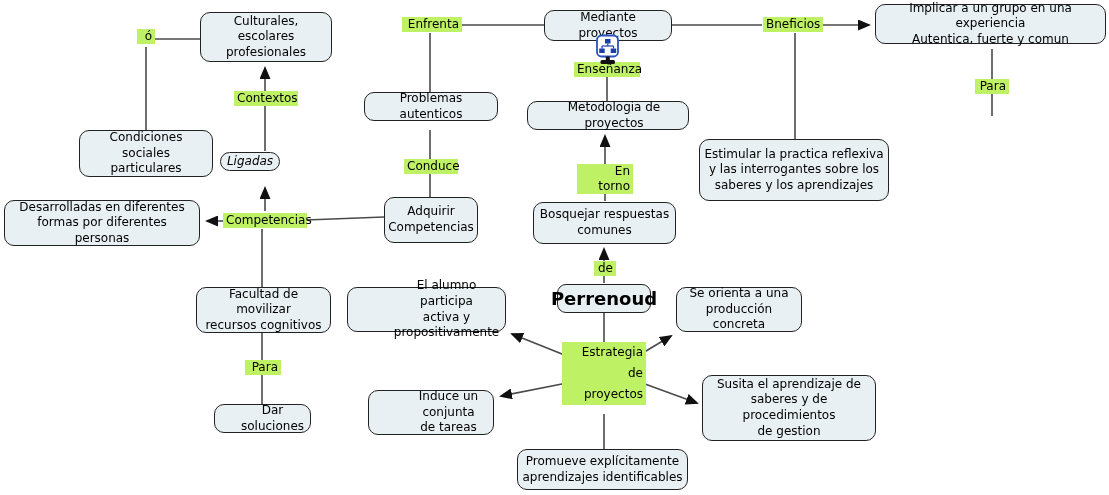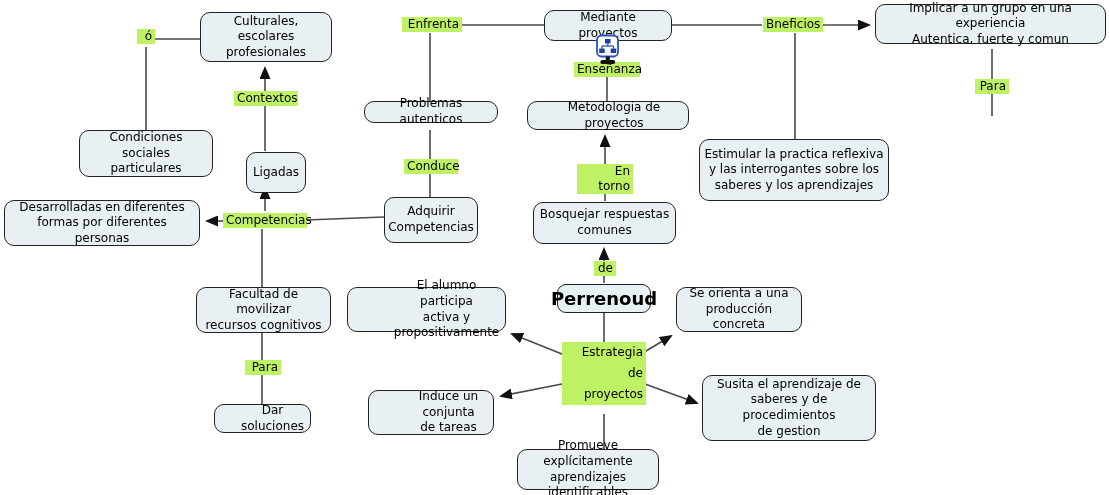--- a/index.html
+++ b/index.html
@@ -51,49 +51,49 @@
       <line x1="645" y1="384" x2="697" y2="403" marker-end="url(#arr)"></line>
       <line x1="604" y1="414" x2="604" y2="449"></line>
       <line x1="262" y1="333" x2="262" y2="404"></line>
     </g>
   </svg>
 
   <div class="node" style="left:200px;top:12px;width:132px;height:50px;">Culturales, escolares
 profesionales</div>
   <div class="node" style="left:79px;top:130px;width:134px;height:47px;">Condiciones sociales
 particulares</div>
-  <div class="node" style="left:246px;top:152px;width:60px;height:41px;">Ligadas</div>
+  <div class="node" style="left:220px;top:152px;width:60px;height:19px;font-style:italic;">Ligadas</div>
   <div class="node" style="left:544px;top:10px;width:128px;height:31px;">Mediante proyectos</div>
   <div class="node" style="left:875px;top:4px;width:231px;height:40px;">Implicar a un grupo en una experiencia
 Autentica, fuerte y comun</div>
   <div class="node" style="left:699px;top:139px;width:190px;height:62px;">Estimular la practica reflexiva
 y las interrogantes sobre los
 saberes y los aprendizajes</div>
-  <div class="node" style="left:364px;top:101px;width:134px;height:22px;">Problemas autenticos</div>
+  <div class="node" style="left:364px;top:92px;width:134px;height:29px;">Problemas autenticos</div>
   <div class="node" style="left:527px;top:101px;width:162px;height:29px;padding-left:16px;">Metodologia de proyectos</div>
   <div class="node" style="left:384px;top:197px;width:94px;height:46px;">Adquirir
 Competencias</div>
   <div class="node" style="left:533px;top:202px;width:143px;height:42px;">Bosquejar respuestas
 comunes</div>
   <div class="node" style="left:4px;top:200px;width:196px;height:46px;">Desarrolladas en diferentes
 formas por diferentes personas</div>
   <div class="node bold" style="left:557px;top:284px;width:94px;height:29px;">Perrenoud</div>
   <div class="node" style="left:196px;top:287px;width:135px;height:46px;">Facultad de movilizar
 recursos cognitivos</div>
   <div class="node" style="left:347px;top:287px;width:159px;height:45px;padding-left:44px;">El alumno participa
 activa y propositivamente</div>
   <div class="node" style="left:676px;top:287px;width:126px;height:45px;">Se orienta a una
 producción concreta</div>
   <div class="node" style="left:214px;top:404px;width:97px;height:29px;padding-left:24px;">Dar soluciones</div>
   <div class="node" style="left:368px;top:390px;width:126px;height:45px;padding-left:39px;">Induce un conjunta
 de tareas</div>
   <div class="node" style="left:702px;top:375px;width:174px;height:66px;">Susita el aprendizaje de
 saberes y de procedimientos
 de gestion</div>
-  <div class="node" style="left:517px;top:449px;width:142px;height:41px;">Promueve explícitamente
+  <div class="node" style="left:517px;top:449px;width:171px;height:41px;">Promueve explícitamente
 aprendizajes identificables</div>
 
   <div class="lbl" style="left:137px;top:29px;width:18px;">ó</div>
   <div class="lbl" style="left:402px;top:17px;width:60px;">Enfrenta</div>
   <div class="lbl" style="left:234px;top:91px;width:64px;">Contextos</div>
   <div class="lbl" style="left:763px;top:17px;width:60px;">Bneficios</div>
   <div class="lbl" style="left:574px;top:62px;width:66px;">Enseñanza</div>
   <div class="lbl" style="left:975px;top:79px;width:34px;">Para</div>
   <div class="lbl" style="left:404px;top:159px;width:54px;">Conduce</div>
   <div class="lbl" style="left:577px;top:164px;width:56px;">En torno</div>

